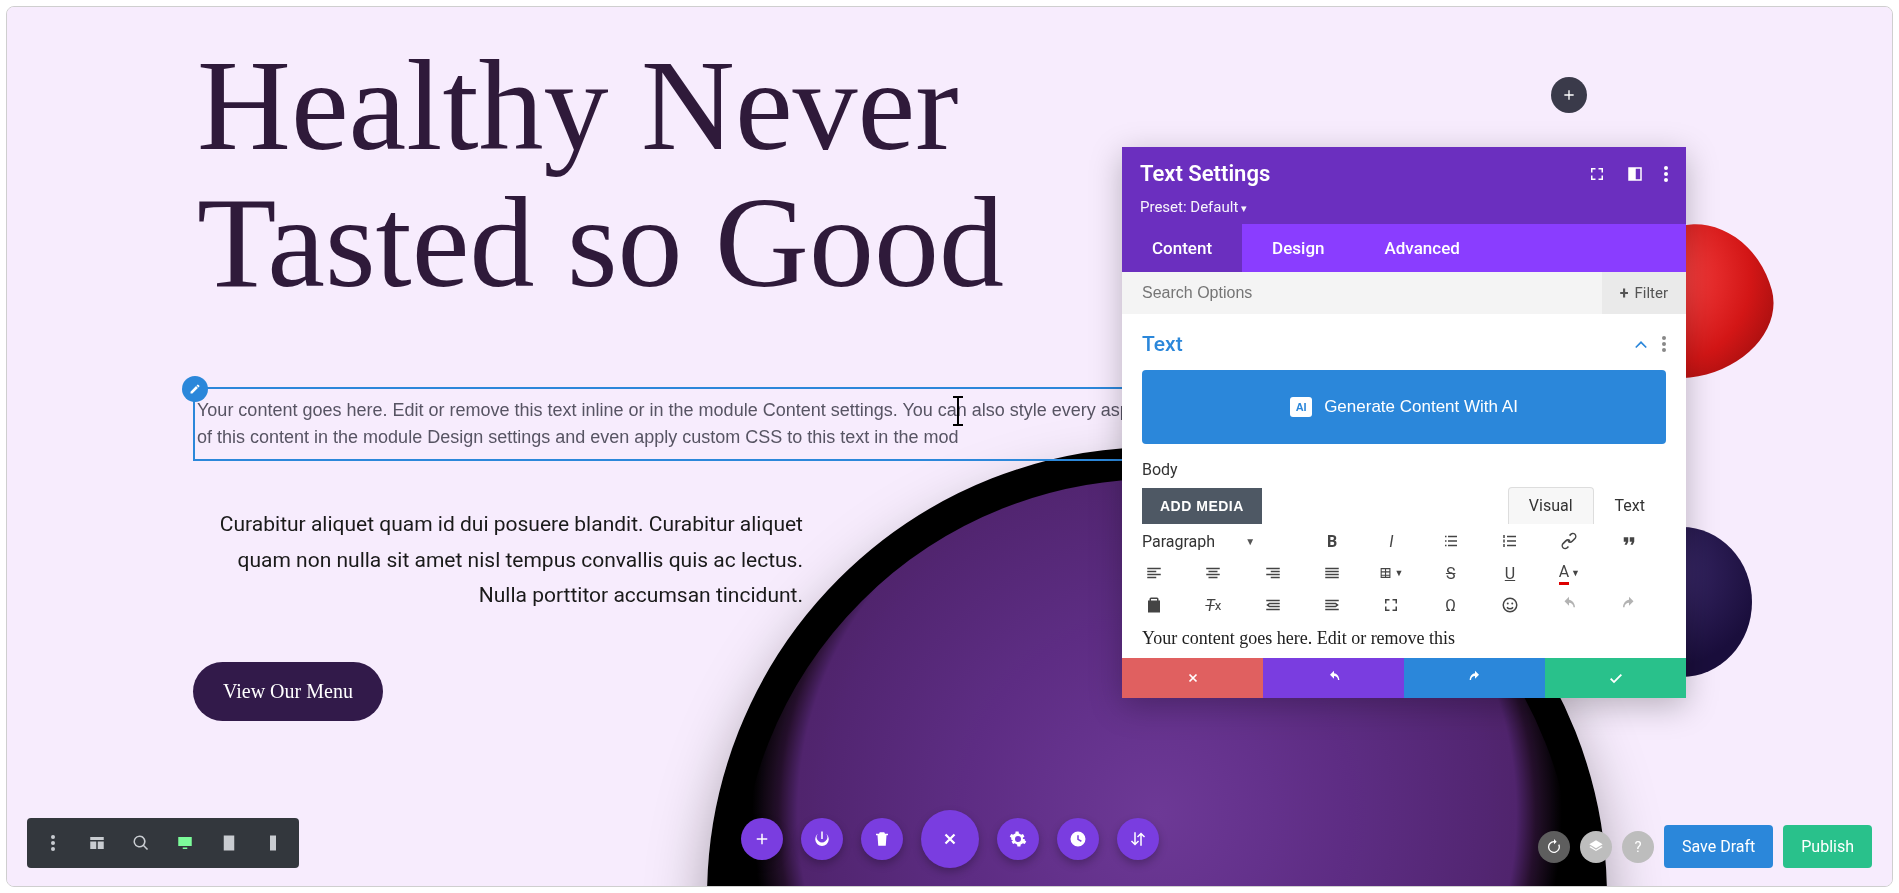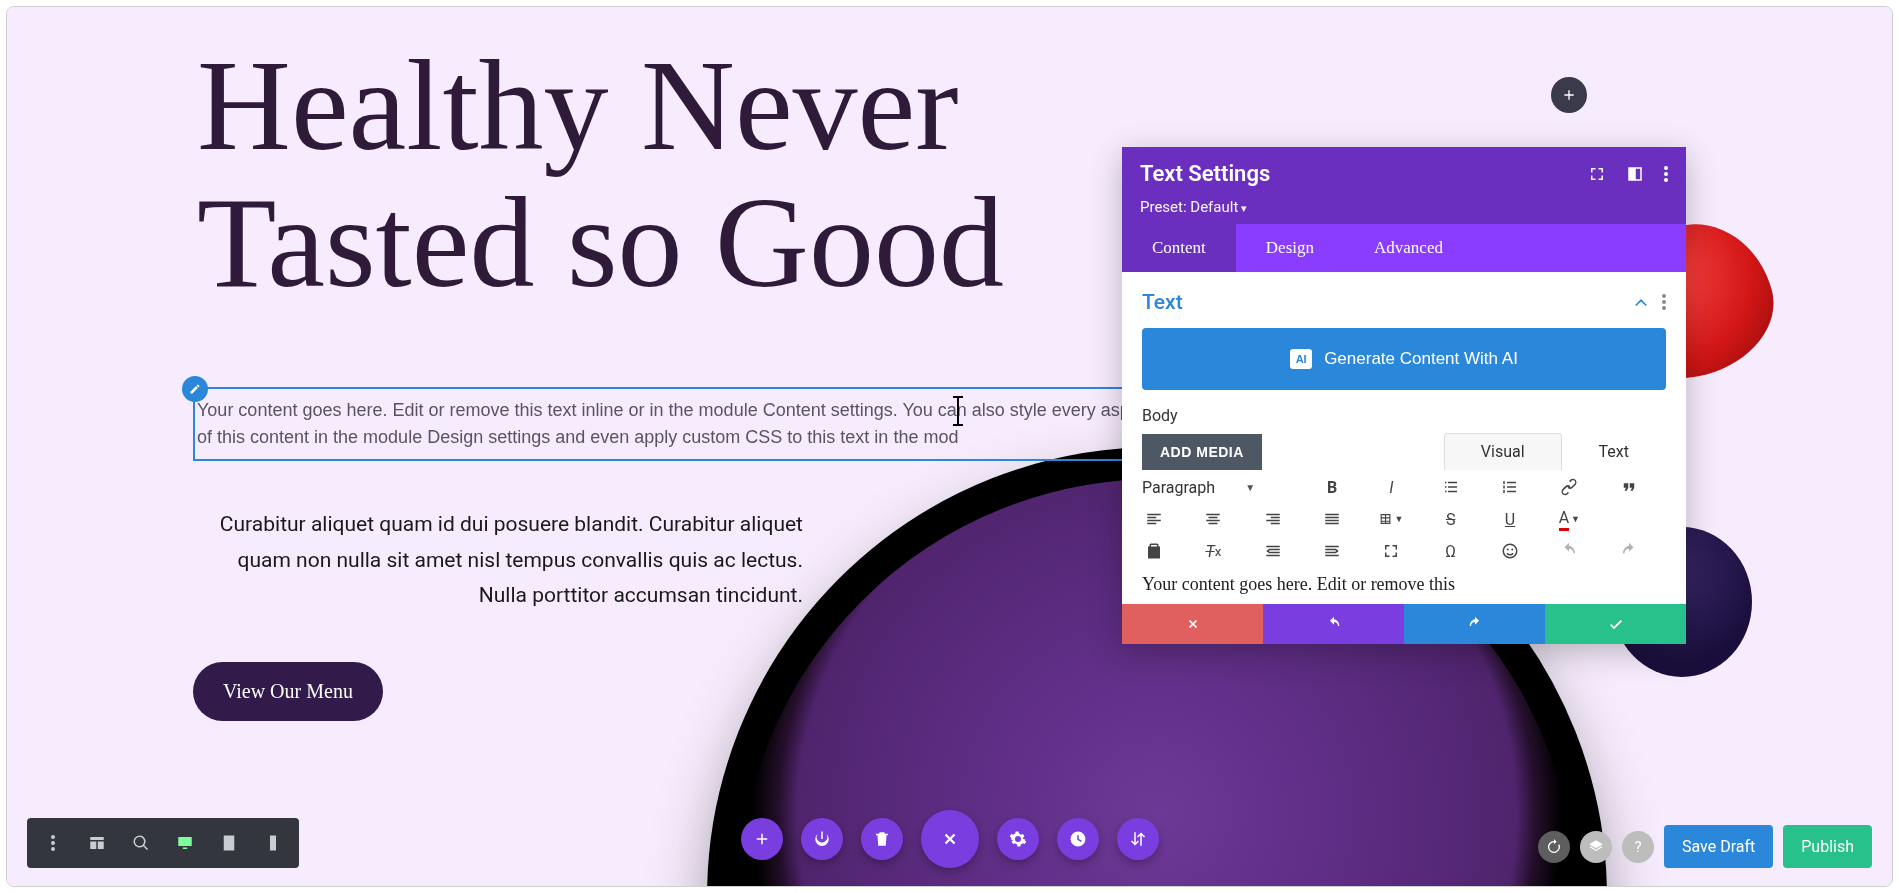--- a/index.html
+++ b/index.html
@@ -181,21 +181,20 @@
 .panel-header-icons { display: flex; gap: 20px; align-items: center; }
 .panel-header-icons .icon {
   width: 18px; height: 18px; fill: #fff; cursor: pointer;
 }
 .panel-preset { font-size: 15px; margin-top: 12px; opacity: .95; }
 .panel-preset:after { content: " ▾"; font-size: 11px; }
 
 .panel-tabs {
   background: #8a3dff;
   display: flex;
-  font-family: Liberation Serif, serif;
 }
 .panel-tab {
   padding: 14px 30px;
   color: #fff;
   font-size: 17px;
   font-weight: 500;
   cursor: pointer;
 }
 .panel-tab.active { background: #6b2fbf; }
 
@@ -243,21 +242,21 @@
 }
 .chev-up { width: 14px; height: 10px; }
 .generate-btn {
   width: 100%;
   background: #2b87da;
   color: #fff;
   border: none;
   border-radius: 4px;
   font-size: 17px;
   font-weight: 500;
-  padding: 21px;
+  padding: 27px;
   display: flex; align-items: center; justify-content: center; gap: 12px;
   cursor: pointer;
 }
 .gen-icon {
   background: #fff;
   color: #2b87da;
   width: 22px; height: 20px;
   border-radius: 3px;
   font-size: 11px;
   font-weight: 700;
@@ -280,21 +279,21 @@
   color: #fff;
   border: none;
   padding: 10px 18px;
   font-size: 14px;
   font-weight: 700;
   letter-spacing: .5px;
   cursor: pointer;
 }
 .vt-tabs { display: flex; }
 .vt-tab {
-  padding: 8px 36px;
+  padding: 8px 20px;
   font-size: 16px;
   color: #333;
   border: 1px solid transparent;
   cursor: pointer;
 }
 .vt-tab.active { border: 1px solid #ddd; border-bottom: none; background: #f7f7f7; border-radius: 4px 4px 0 0; }
 .toolbar {
   margin-top: 6px;
   display: grid;
   grid-template-columns: repeat(9, 1fr);
@@ -454,20 +453,27 @@
                 <span></span>
               </span>
           </div>
         </div>
         <div class="panel-preset">Preset: Default</div>
       </div>
       <div class="panel-tabs">
         <div class="panel-tab active">Content</div>
         <div class="panel-tab">Design</div>
         <div class="panel-tab">Advanced</div>
+      </div>
+      <div class="panel-search-row">
+        <input class="panel-search" placeholder="Search Options" style="">
+        <div class="panel-filter">
+          <span style="font-size:16px;font-weight:700">+</span>
+          <span>Filter</span>
+        </div>
       </div>
       <div class="panel-body">
         <div class="section-label-row">
           <div class="section-label">Text</div>
           <div class="section-actions">
             <svg class="chev-up" viewBox="0 0 24 14">
                 <path fill="#2b87da" d="M12 2 2 12l2 2 8-8 8 8 2-2z"></path>
               </svg>
             <span class="dots-v" style="color:#888">
                 <span></span>

